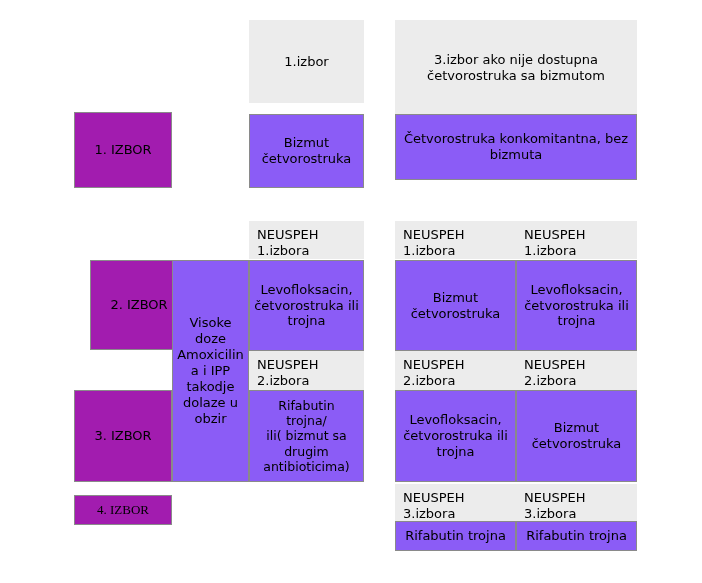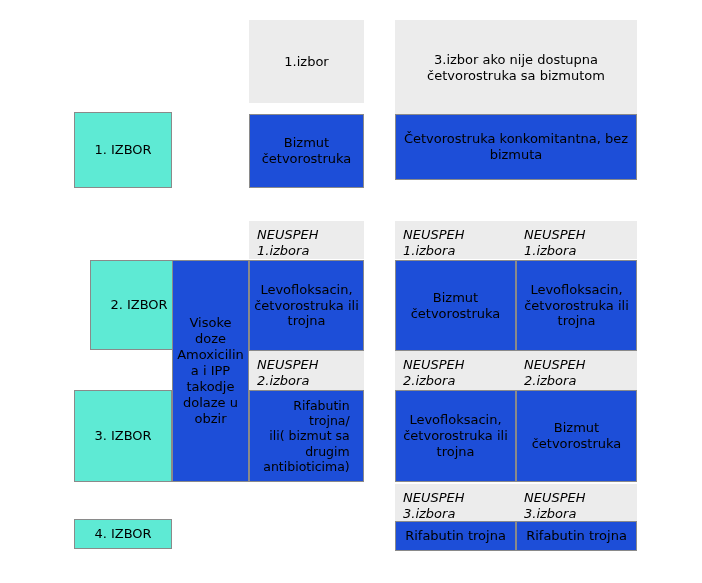--- a/index.html
+++ b/index.html
@@ -26,45 +26,44 @@
     align-items: center;
     justify-content: center;
     text-align: center;
     color: #000000;
     line-height: 1.22;
     white-space: pre-line;
     overflow: hidden;
   }
   
   .stage {
-    background: #5eead4;
+    background: #a21caf;
     border: 1px solid #8a8a8a;
     font-size: 13px;
   }
   
   .banner {
     background: #ececec;
     border: none;
     font-size: 13px;
   }
   .banner.centered {
     align-items: center;
     justify-content: center;
     text-align: center;
   }
   .banner.lefttop {
     align-items: flex-start;
     justify-content: flex-start;
     text-align: left;
     padding: 6px 0 0 8px;
-    font-style: italic;
   }
   
   .treat {
-    background: #1d4ed8;
+    background: #8b5cf6;
     border: 1px solid #8a8a8a;
     font-size: 13px;
   }
   .small { font-size: 12.5px; }
 </style>
 </head>
 <body>
 
 <div id="canvas">
 
@@ -115,38 +114,38 @@
 2.izbora</div>
 
   <div class="box banner lefttop" style="left:395px; top:351px; width:121px; height:39px;">NEUSPEH
 2.izbora</div>
 
   <div class="box banner lefttop" style="left:516px; top:351px; width:121px; height:39px;">NEUSPEH
 2.izbora</div>
 
   <div class="box stage" style="left:74px; top:390px; width:98px; height:92px;">3. IZBOR</div>
 
-  <div class="box treat small" style="left:249px; top:390px; width:115px; height:92px;text-align:right;">Rifabutin
+  <div class="box treat small" style="left:249px; top:390px; width:115px; height:92px;">Rifabutin
 trojna/
 ili( bizmut sa
 drugim
 antibioticima)</div>
 
   <div class="box treat" style="left:395px; top:390px; width:121px; height:92px;">Levofloksacin,
 četvorostruka ili
 trojna</div>
 
   <div class="box treat" style="left:516px; top:390px; width:121px; height:92px;">Bizmut
 četvorostruka</div>
 
   <div class="box banner lefttop" style="left:395px; top:484px; width:121px; height:37px;">NEUSPEH
 3.izbora</div>
 
   <div class="box banner lefttop" style="left:516px; top:484px; width:121px; height:37px;">NEUSPEH
 3.izbora</div>
 
-  <div class="box stage" style="left:74px; top:519px; width:98px; height:30px;">4. IZBOR</div>
+  <div class="box stage" style="left:74px; top:495px; width:98px; height:30px;font-family:Liberation Serif, serif;">4. IZBOR</div>
 
   <div class="box treat" style="left:395px; top:521px; width:121px; height:30px;">Rifabutin trojna</div>
 
   <div class="box treat" style="left:516px; top:521px; width:121px; height:30px;">Rifabutin trojna</div>
 
 </div>
 
 </body></html>

